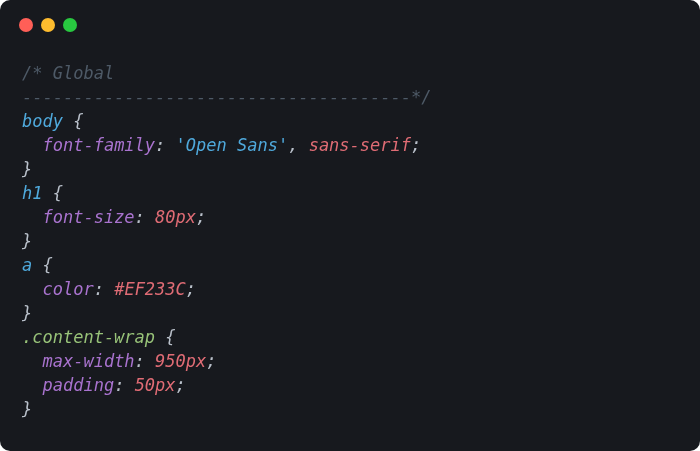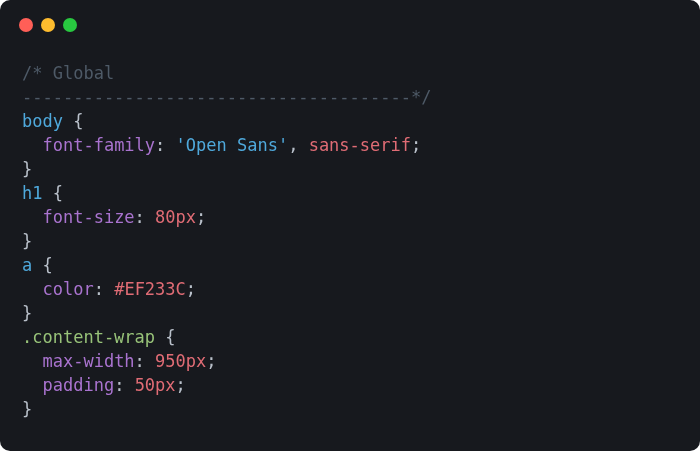--- a/index.html
+++ b/index.html
@@ -39,20 +39,20 @@
     font-family: "DejaVu Sans Mono", "Liberation Mono", monospace;
     font-size: 17px;
     line-height: 24px;
     white-space: pre;
   }
   .line { height: 24px; }
 </style>
 </head>
 <body>
 
-<div class="window" style="background: rgb(23, 25, 30);">
+<div class="window" style="background: rgb(23, 25, 30); font-style: italic;">
   <div class="dots">
     <span class="dot" style="background: rgb(255, 95, 87);"></span>
     <span class="dot" style="background: rgb(254, 188, 46);"></span>
     <span class="dot" style="background: rgb(40, 200, 64);"></span>
   </div>
   <pre class="code"><div class="line"><span style="color: rgb(78, 90, 103);">/* Global</span></div><div class="line"><span style="color: rgb(78, 90, 103);">--------------------------------------*/</span></div><div class="line"><span style="color: rgb(79, 169, 220);">body</span><span style="color: rgb(185, 192, 202);"> {</span></div><div class="line"><span style="color: rgb(185, 192, 202);">  </span><span style="color: rgb(169, 115, 207);">font-family</span><span style="color: rgb(185, 192, 202);">: </span><span style="color: rgb(79, 169, 220);">'Open Sans'</span><span style="color: rgb(185, 192, 202);">, </span><span style="color: rgb(224, 108, 117);">sans-serif</span><span style="color: rgb(185, 192, 202);">;</span></div><div class="line"><span style="color: rgb(185, 192, 202);">}</span></div><div class="line"><span style="color: rgb(79, 169, 220);">h1</span><span style="color: rgb(185, 192, 202);"> {</span></div><div class="line"><span style="color: rgb(185, 192, 202);">  </span><span style="color: rgb(169, 115, 207);">font-size</span><span style="color: rgb(185, 192, 202);">: </span><span style="color: rgb(224, 108, 117);">80px</span><span style="color: rgb(185, 192, 202);">;</span></div><div class="line"><span style="color: rgb(185, 192, 202);">}</span></div><div class="line"><span style="color: rgb(79, 169, 220);">a</span><span style="color: rgb(185, 192, 202);"> {</span></div><div class="line"><span style="color: rgb(185, 192, 202);">  </span><span style="color: rgb(169, 115, 207);">color</span><span style="color: rgb(185, 192, 202);">: </span><span style="color: rgb(224, 108, 117);">#EF233C</span><span style="color: rgb(185, 192, 202);">;</span></div><div class="line"><span style="color: rgb(185, 192, 202);">}</span></div><div class="line"><span style="color: rgb(152, 195, 121);">.content-wrap</span><span style="color: rgb(185, 192, 202);"> {</span></div><div class="line"><span style="color: rgb(185, 192, 202);">  </span><span style="color: rgb(169, 115, 207);">max-width</span><span style="color: rgb(185, 192, 202);">: </span><span style="color: rgb(224, 108, 117);">950px</span><span style="color: rgb(185, 192, 202);">;</span></div><div class="line"><span style="color: rgb(185, 192, 202);">  </span><span style="color: rgb(169, 115, 207);">padding</span><span style="color: rgb(185, 192, 202);">: </span><span style="color: rgb(224, 108, 117);">50px</span><span style="color: rgb(185, 192, 202);">;</span></div><div class="line"><span style="color: rgb(185, 192, 202);">}</span></div></pre>
 </div>
 
 </body></html>

